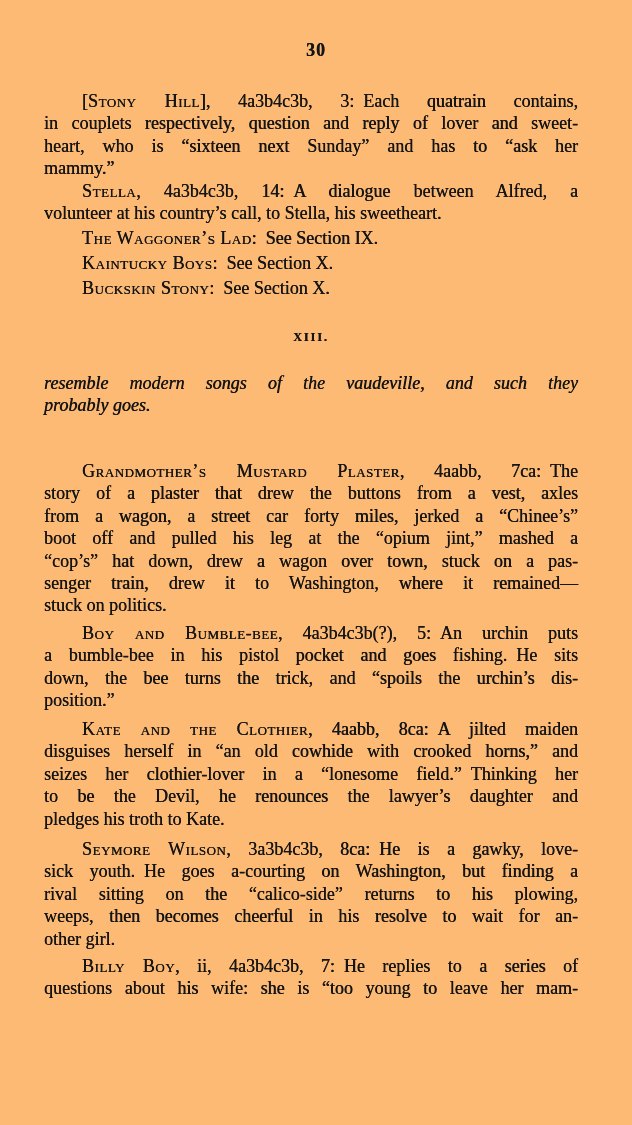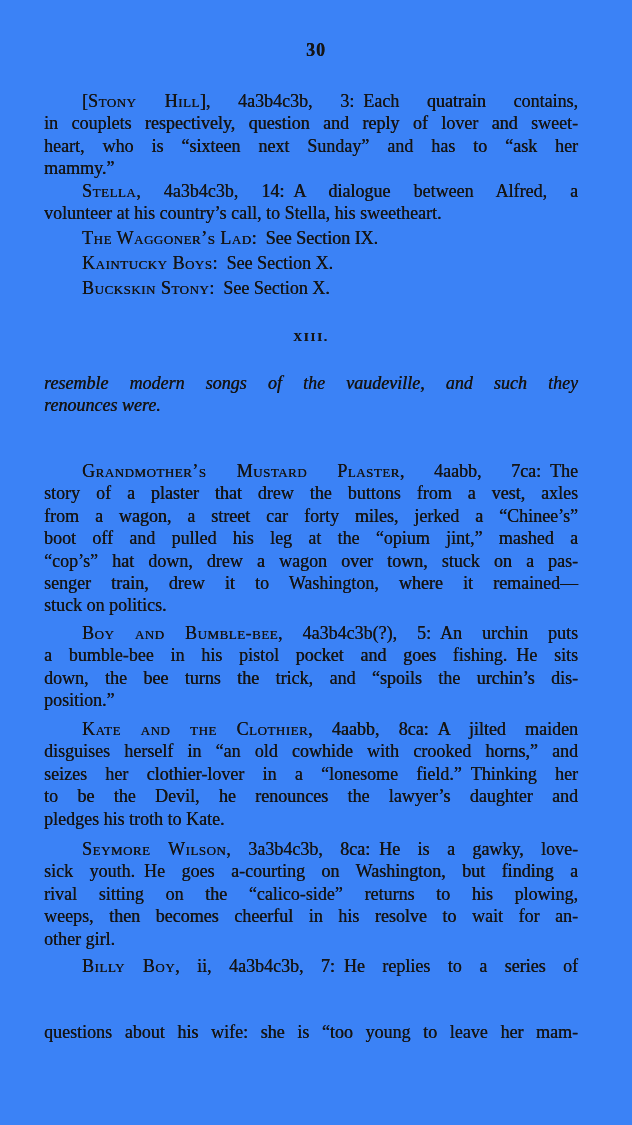--- a/index.html
+++ b/index.html
@@ -4,35 +4,35 @@
 <style>
   html,body { margin:0; padding:0; }
   body {
     width:632px; height:1125px;
     background:#fbfbf9;
     font-family:"Liberation Serif","DejaVu Serif",serif;
     color:#151515;
   }
   .page {
     position:relative; width:632px; height:1125px;
-    background:#3b82f6; overflow:hidden;
+    background:#fdba74; overflow:hidden;
     text-shadow:0.35px 0 0 currentColor; 
   }
   .pagenum {
     position:absolute; top:40px; left:0; width:632px;
     text-align:center; font-weight:700; font-size:18px; letter-spacing:1px;
   }
   .text-block { position:absolute; left:44px; top:0; width:534px; }
   .para {
     position:absolute; left:0; width:534px;
     font-size:18px; line-height:22.4px;
   }
   .para .line { text-align:justify; text-align-last:justify; }
   .para .line:last-child { text-align-last:left; }
-  .para.jlast .line:last-child { text-align-last:justify;margin-top:44px; }
+  .para.jlast .line:last-child { text-align-last:justify; }
   .para.see .line { text-align:left; text-align-last:left; }
   .para.note .line { font-style:italic; }
   .para.heading .line {
     text-align:center; text-align-last:center;
     font-weight:700; font-size:12px; letter-spacing:2px;
   }
   .line.indent { text-indent:38px; }
   .seg-sc { font-variant:small-caps; letter-spacing:0.5px; }
 </style>
 </head>
@@ -58,21 +58,21 @@
         <div class="line indent"><span class="seg-sc">Kaintucky Boys</span><span class="seg-p">: See Section X.</span></div>
       </div>
       <div class="para see" style="top: 277px;">
         <div class="line indent"><span class="seg-sc">Buckskin Stony</span><span class="seg-p">: See Section X.</span></div>
       </div>
       <div class="para heading" style="top: 326px;">
         <div class="line"><span class="seg-p">XIII.</span></div>
       </div>
       <div class="para note" style="top: 372px;">
         <div class="line"><span class="seg-p">resemble modern songs of the vaudeville, and such they</span></div>
-        <div class="line"><span class="seg-p">renounces were.</span></div>
+        <div class="line"><span class="seg-p">probably goes.</span></div>
       </div>
       <div class="para entry" style="top: 460px;">
         <div class="line indent"><span class="seg-sc">Grandmother’s Mustard Plaster</span><span class="seg-p">, 4aabb, 7ca: The</span></div>
         <div class="line"><span class="seg-p">story of a plaster that drew the buttons from a vest, axles</span></div>
         <div class="line"><span class="seg-p">from a wagon, a street car forty miles, jerked a “Chinee’s”</span></div>
         <div class="line"><span class="seg-p">boot off and pulled his leg at the “opium jint,” mashed a</span></div>
         <div class="line"><span class="seg-p">“cop’s” hat down, drew a wagon over town, stuck on a pas-</span></div>
         <div class="line"><span class="seg-p">senger train, drew it to Washington, where it remained—</span></div>
         <div class="line"><span class="seg-p">stuck on politics.</span></div>
       </div>

